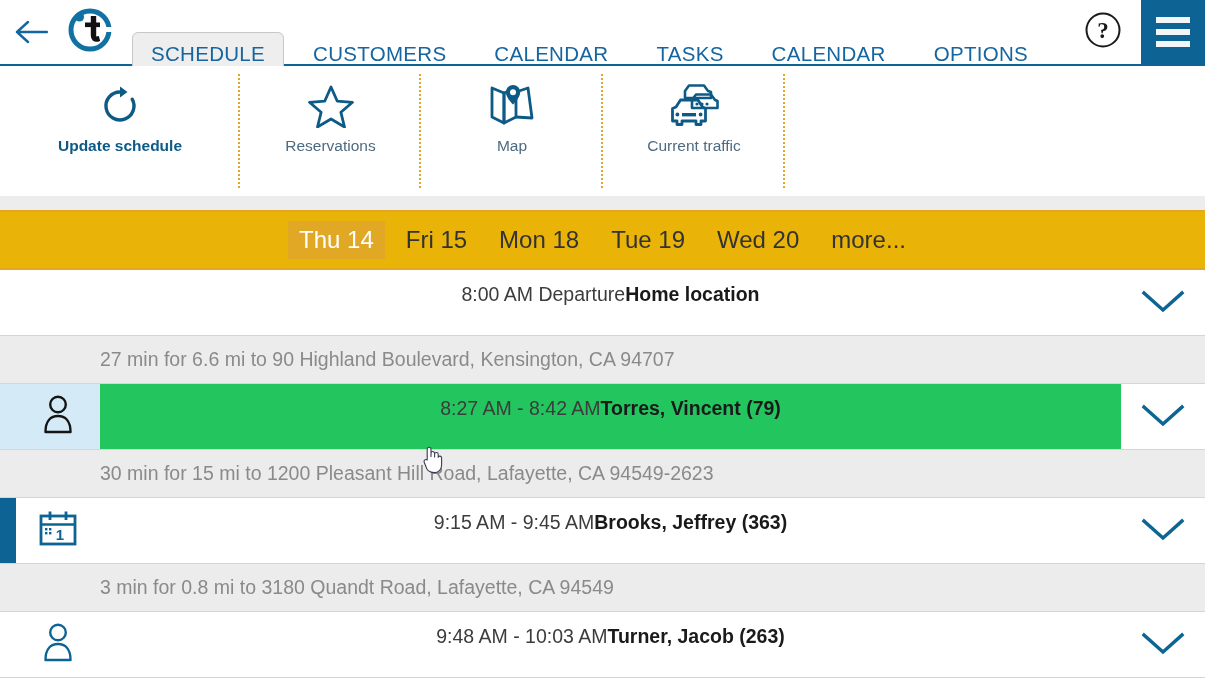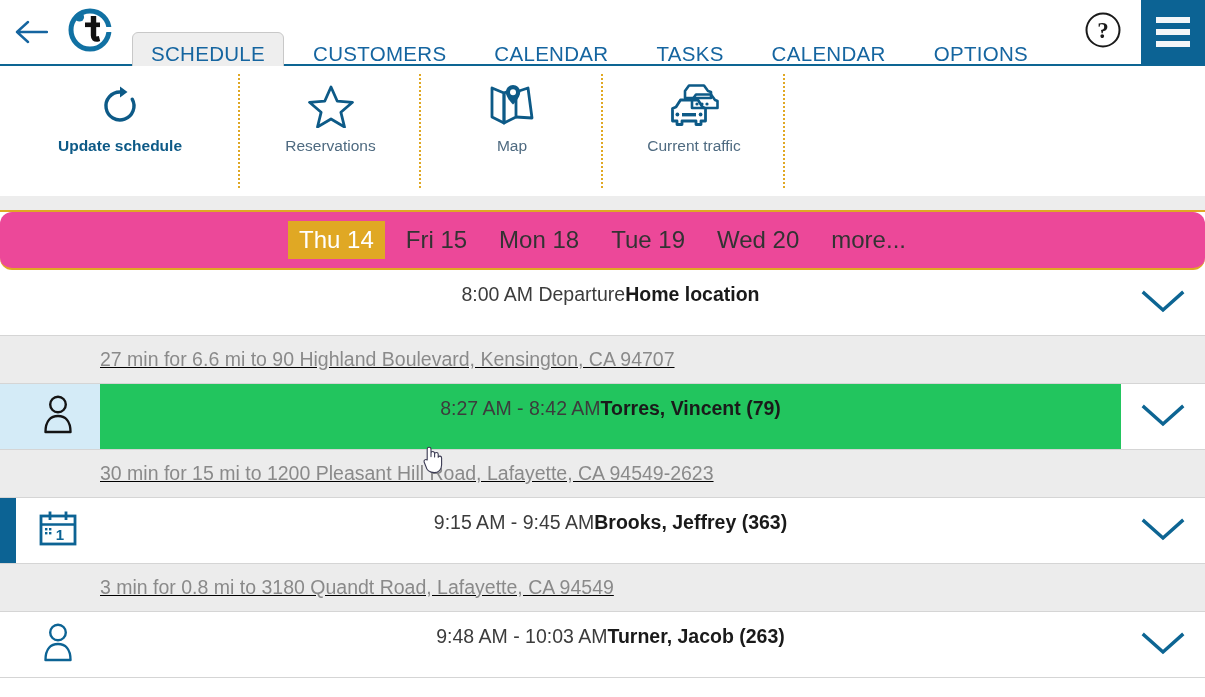--- a/index.html
+++ b/index.html
@@ -112,27 +112,26 @@
   }
 
   
   .grayband {
     height: 16px;
     background: #ededed;
     border-bottom: 2px solid #e0a824;
   }
   .datebar {
     height: 58px;
-    background: #ec4899;
+    background: #eab308;
     border-bottom: 2px solid #e0a824;
     display: flex;
     align-items: center;
     justify-content: center;
     gap: 0px;
-    border-radius: 12px;
   }
   .datechip {
     font-size: 24px;
     color: #333333;
     padding: 5px 11px;
     margin: 0 5px;
     cursor: pointer;
     white-space: nowrap;
   }
   .datechip.selected {
@@ -194,21 +193,20 @@
     cursor: pointer;
   }
 
   .travel-row {
     background: #ececec;
     border-bottom: 1px solid #d5d5d5;
     height: 48px;
     display: flex;
     align-items: center;
     padding-left: 100px;
-    text-decoration: underline;
   }
   .travel-text {
     font-size: 19.5px;
     color: #8a8a8a;
   }
 
   
   .cursor {
     position: absolute;
     left: 421px; top: 444px;

